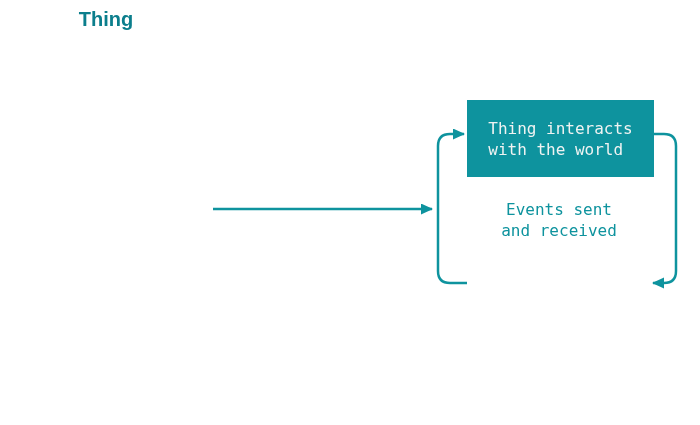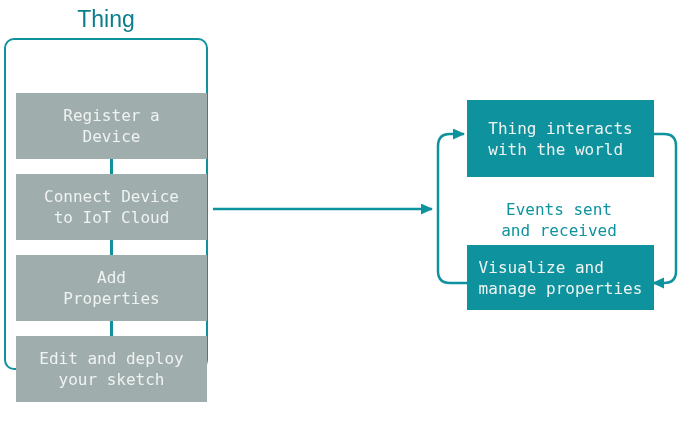--- a/index.html
+++ b/index.html
@@ -15,21 +15,21 @@
     position:relative;
     width:700px; height:425px;
     background:var(--bg);
     overflow:hidden;
     font-family:"DejaVu Sans Mono","Liberation Mono",monospace;
   }
   .title{
     position:absolute; left:4px; top:6px; width:204px;
     text-align:center;
     font-family:"Liberation Sans","DejaVu Sans",sans-serif;
-    font-weight:400; font-size:23px; line-height:26px;
+    font-weight:700; font-size:20px; line-height:26px;
     color:var(--teal-dark);
   }
   .outer-box{
     position:absolute; left:4px; top:38px; width:204px; height:332px;
     border:2.5px solid var(--teal); border-radius:10px;
     background:var(--bg);
   }
   .step{
     position:absolute; left:10px; width:191px; height:66px;
     background:var(--gray); color:var(--text-light);
@@ -69,47 +69,32 @@
     text-align:center; white-space:pre-line;margin-top:16px;
   }
 </style>
 </head>
 <body>
 
 <div class="canvas">
 
   <div class="title">Thing</div>
 
-  <div class="outer-box">
-    <div class="step step1">Register a
-Device</div>
-    <div class="step-connector conn1"></div>
-    <div class="step step2">Connect Device
-to IoT Cloud</div>
-    <div class="step-connector conn2"></div>
-    <div class="step step3">Add
-Properties</div>
-    <div class="step-connector conn3"></div>
-    <div class="step step4">Edit and deploy
-your sketch</div>
-  </div>
 
   <svg class="arrows-overlay" width="700" height="425" viewBox="0 0 700 425">
     <defs>
       <marker id="arrowhead" markerUnits="userSpaceOnUse" markerWidth="13" markerHeight="12" refX="11" refY="5.5" orient="auto">
         <path d="M0,0 L12,5.5 L0,11 Z" fill="#0e939e"></path>
       </marker>
     </defs>
     <path class="flow-line" d="M 213 209 H 432" marker-end="url(#arrowhead)"></path>
     <path class="flow-line" d="M 467 283 H 450 Q 438 283 438 271 V 146 Q 438 134 450 134 H 464" marker-end="url(#arrowhead)"></path>
     <path class="flow-line" d="M 651 134 H 664 Q 676 134 676 146 V 271 Q 676 283 664 283 H 653" marker-end="url(#arrowhead)"></path>
   </svg>
 
   <div class="cycle-box cycle-top">Thing interacts
 with the world</div>
 
   <div class="cycle-events">Events sent
 and received</div>
 
-  <div class="cycle-box cycle-bottom">Visualize and
-manage properties</div>
 
 </div>
 
 </body></html>

